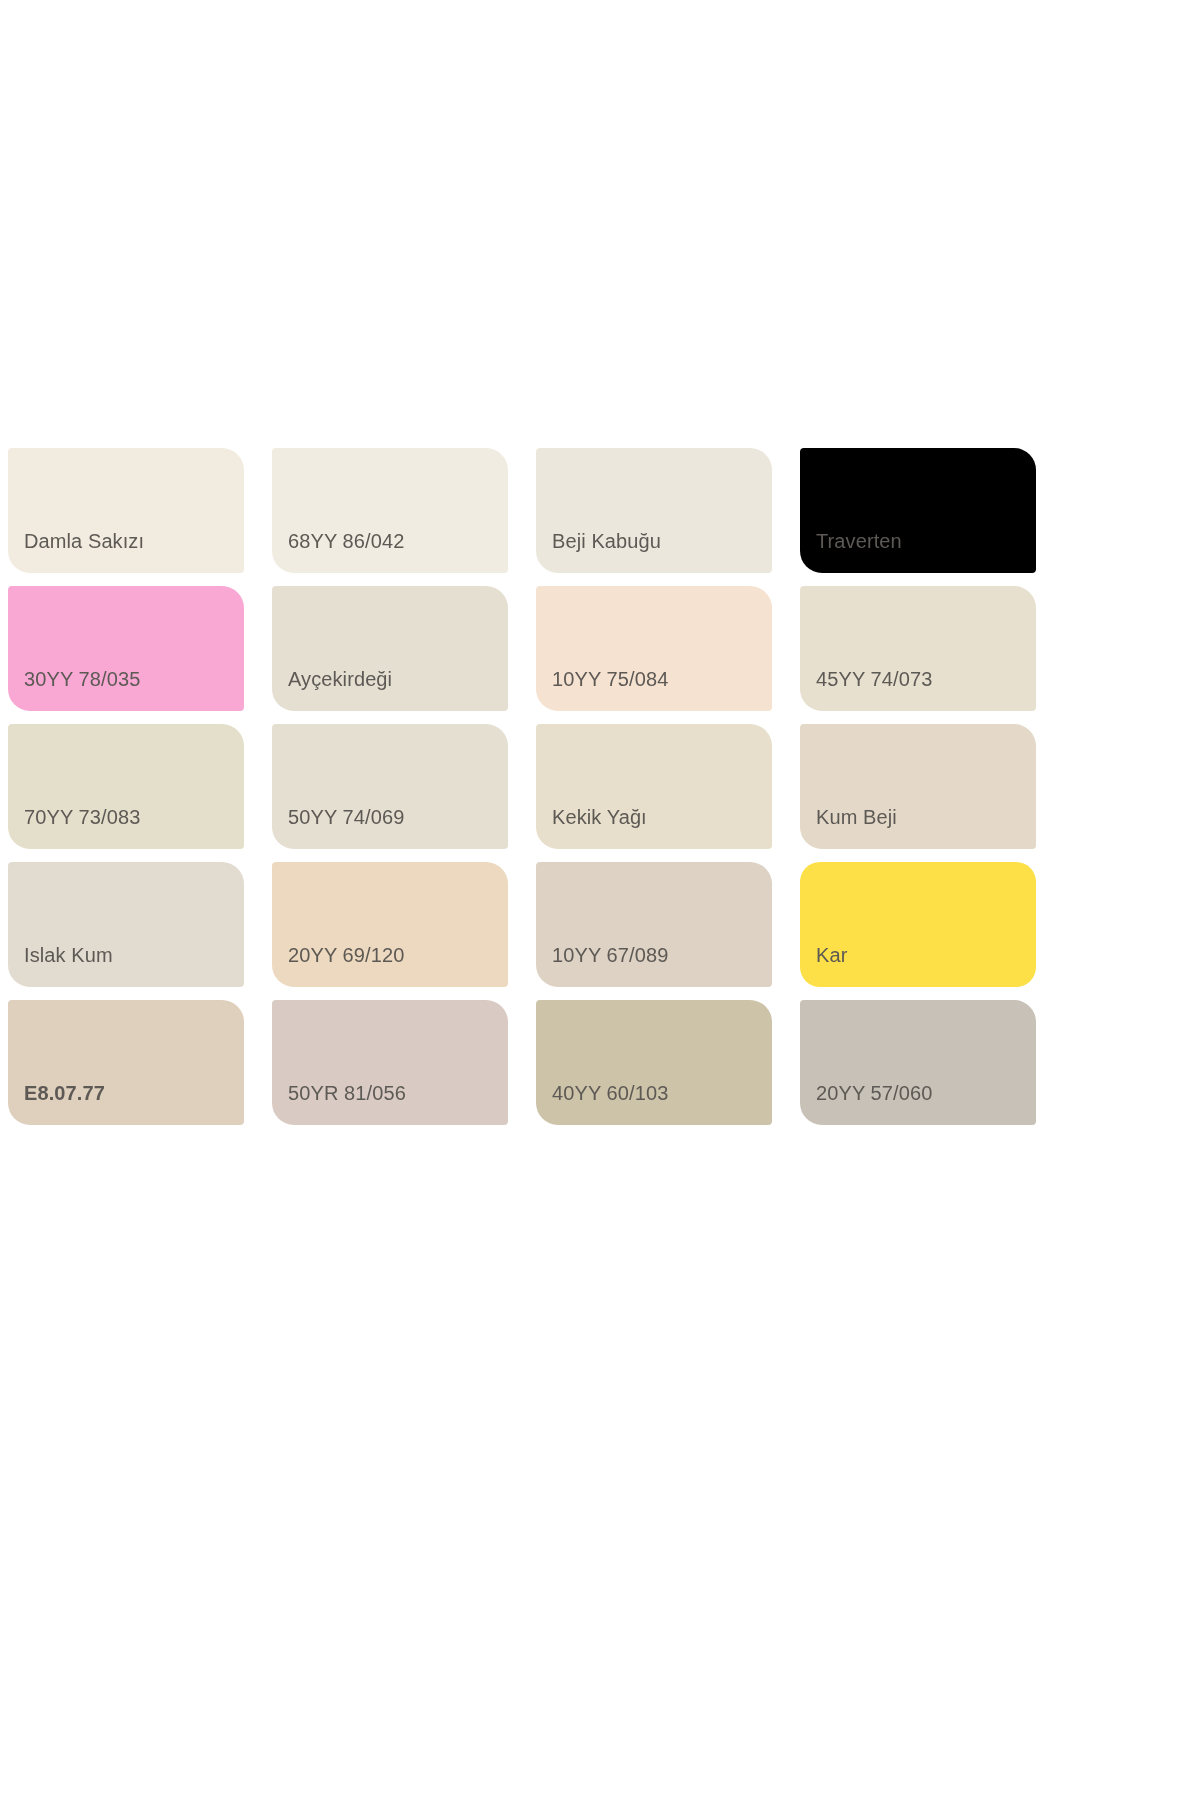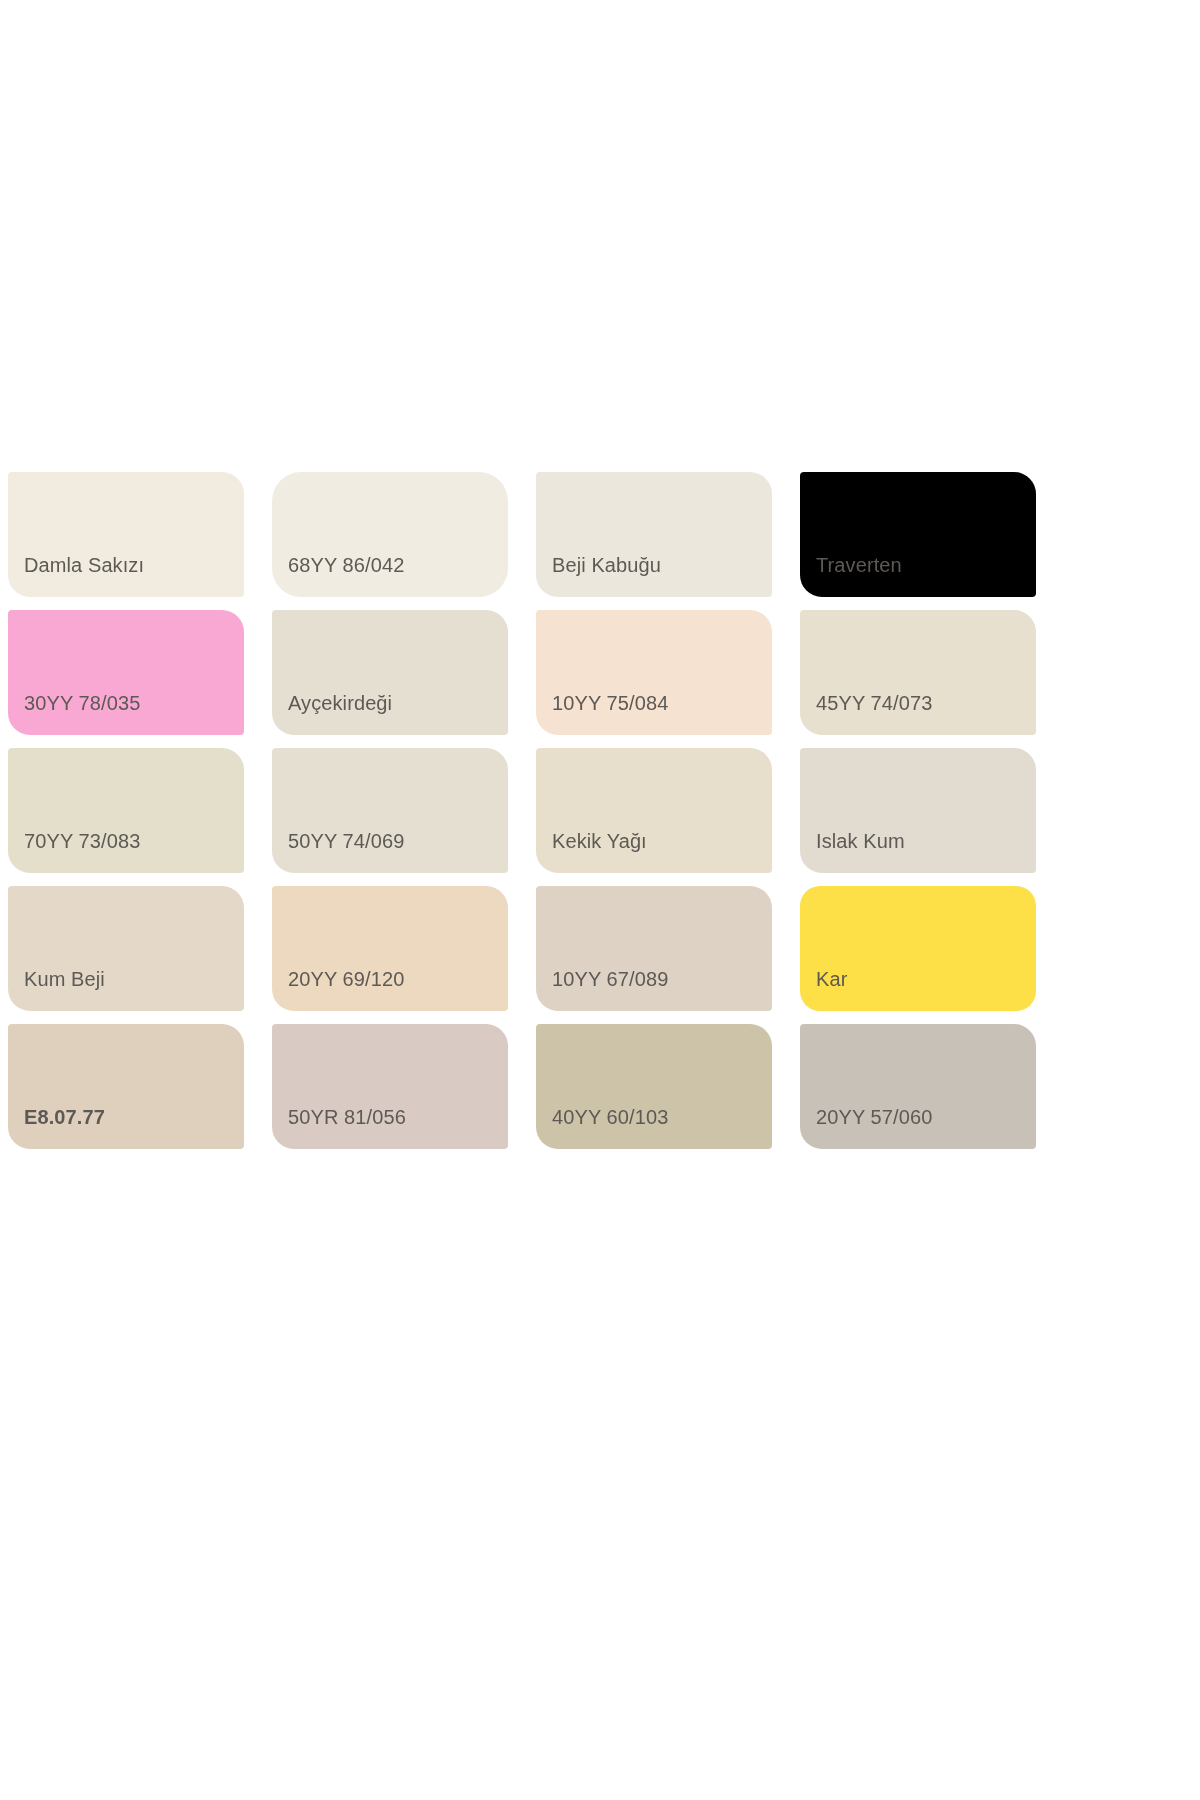--- a/index.html
+++ b/index.html
@@ -18,21 +18,20 @@
     position: absolute;
     left: 8px;
     top: 448px;
     width: 1184px;
     height: 676px;
     display: grid;
     grid-template-columns: repeat(4, 236px);
     grid-template-rows: repeat(5, 125px);
     column-gap: 28px;
     row-gap: 13px;
-    margin-top: 24px;
   }
   .swatch {
     position: relative;
     border-radius: 4px 22px 4px 22px;
     box-sizing: border-box;
     overflow: hidden;
   }
   .swatch-label {
     position: absolute;
     left: 16px;
@@ -45,21 +44,21 @@
     font-family: "Liberation Sans", sans-serif;
   }
 </style>
 </head>
 <body>
 
 <div id="palette-board">
     <div class="swatch" style="background: rgb(242, 236, 224);">
       <span class="swatch-label">Damla Sakızı</span>
     </div>
-    <div class="swatch" style="background: rgb(241, 236, 225); border-radius: 29px;">
+    <div class="swatch" style="background: rgb(241, 236, 225);">
       <span class="swatch-label">68YY 86/042</span>
     </div>
     <div class="swatch" style="background: rgb(236, 231, 221);">
       <span class="swatch-label">Beji Kabuğu</span>
     </div>
     <div class="swatch" style="background: #000000; text-align: right;">
       <span class="swatch-label">Traverten</span>
     </div>
     <div class="swatch" style="background: #f9a8d4;">
       <span class="swatch-label">30YY 78/035</span>
@@ -75,25 +74,25 @@
     </div>
     <div class="swatch" style="background: rgb(228, 223, 203);">
       <span class="swatch-label">70YY 73/083</span>
     </div>
     <div class="swatch" style="background: rgb(229, 223, 209);">
       <span class="swatch-label">50YY 74/069</span>
     </div>
     <div class="swatch" style="background: rgb(231, 223, 203);">
       <span class="swatch-label">Kekik Yağı</span>
     </div>
+    <div class="swatch" style="background: rgb(228, 217, 200);">
+      <span class="swatch-label">Kum Beji</span>
+    </div>
     <div class="swatch" style="background: rgb(226, 219, 208);">
       <span class="swatch-label">Islak Kum</span>
-    </div>
-    <div class="swatch" style="background: rgb(228, 217, 200);">
-      <span class="swatch-label">Kum Beji</span>
     </div>
     <div class="swatch" style="background: rgb(236, 217, 191);">
       <span class="swatch-label">20YY 69/120</span>
     </div>
     <div class="swatch" style="background: rgb(221, 210, 195); text-align: center;">
       <span class="swatch-label">10YY 67/089</span>
     </div>
     <div class="swatch" style="background: #fde047; border-radius: 20px;">
       <span class="swatch-label">Kar</span>
     </div>

